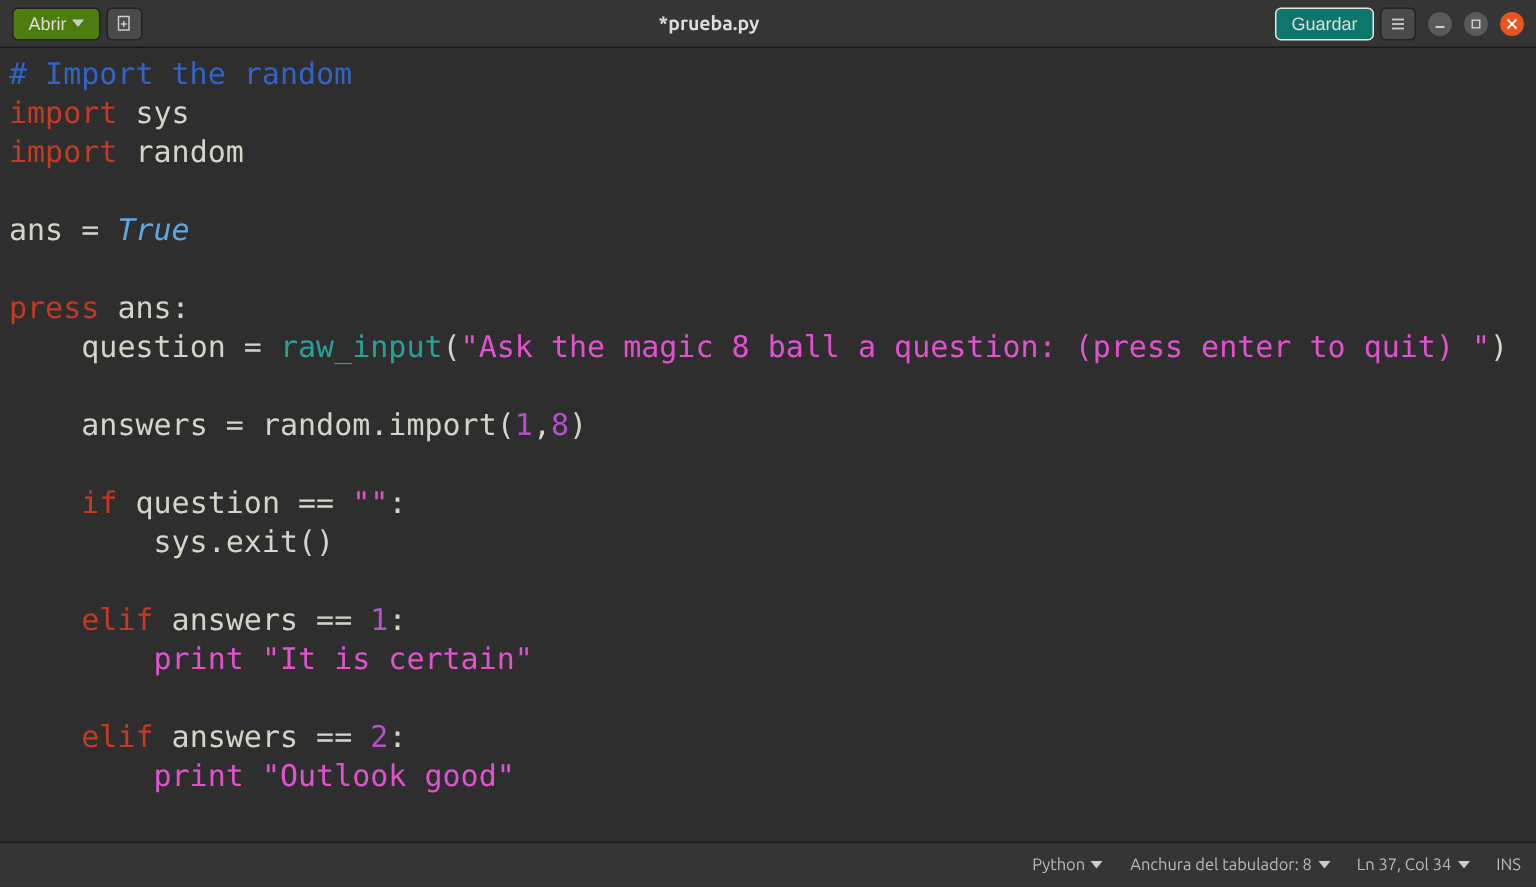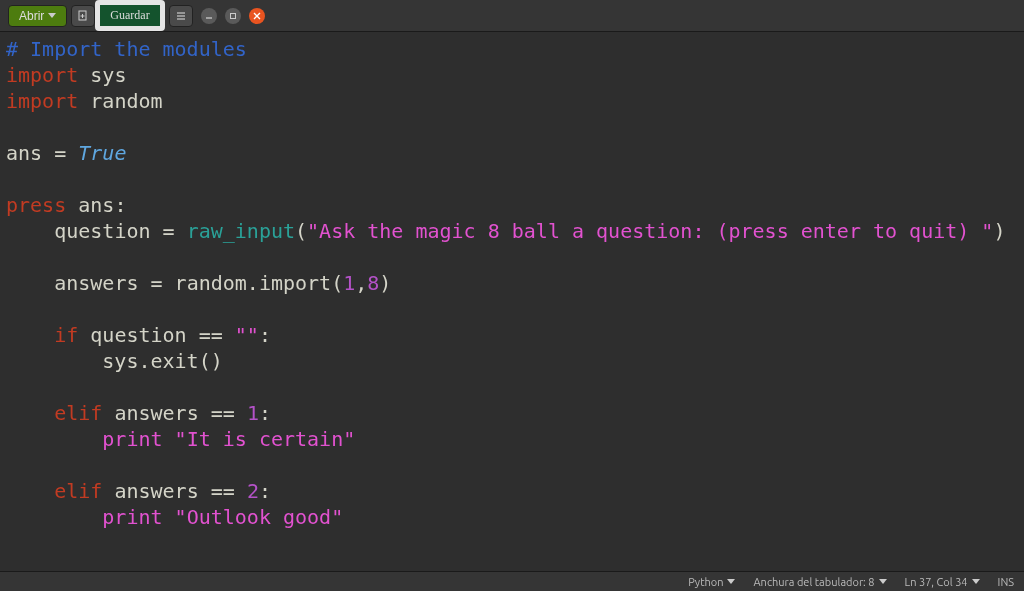--- a/index.html
+++ b/index.html
@@ -57,28 +57,27 @@
       font-size: 13px;
       font-weight: bold;
       color: #ddd;
     }
     .titlebar-right {
       display: flex;
       align-items: center;
       gap: 4px;
     }
     .save-btn {
-      background: #14532d;
-      border: 5px solid #e5e5e5;
+      background: #0f766e;
+      border: 1px solid #e5e5e5;
       color: #ddd;
       padding: 3px 10px;
       border-radius: 4px;
       font-size: 12px;
       cursor: pointer;
-      font-family: Liberation Serif, serif;
     }
     .win-btn {
       width: 16px;
       height: 16px;
       border-radius: 50%;
       display: flex;
       align-items: center;
       justify-content: center;
       font-size: 10px;
       color: #333;
@@ -102,21 +101,21 @@
     .c-keyword { color: #c23b22; }
     .c-builtin { color: #e252d0; }
     .c-ident { color: #d4d4c8; }
     .c-op { color: #d4d4c8; }
     .c-const { color: #5fa7e0; font-style: italic; }
     .c-func { color: #2aa198; }
     .c-string { color: #e252d0; }
     .c-num { color: #b452c8; }
     .c-paren { color: #d4d4c8; }
     .statusbar {
-      height: 20px;
+      height: 30px;
       background: #353535;
       border-top: 1px solid #1a1a1a;
       display: flex;
       align-items: center;
       justify-content: flex-end;
       padding: 0 10px;
       gap: 18px;
       font-size: 11px;
       color: #bbb;
     }
@@ -139,20 +138,21 @@
       <span class="triangle-down"></span>
     </button>
     <button class="icon-btn">
       <svg width="12" height="12" viewBox="0 0 12 12">
           <rect x="2" y="1" width="7" height="9" fill="none" stroke="#ccc" stroke-width="1"></rect>
           <line x1="3.5" y1="6" x2="7.5" y2="6" stroke="#ccc"></line>
           <line x1="5.5" y1="4" x2="5.5" y2="8" stroke="#ccc"></line>
         </svg>
     </button>
   </div>
+  <div class="title-center">*prueba.py</div>
   <div class="titlebar-right">
     <button class="save-btn">Guardar</button>
     <button class="icon-btn">
       <svg width="12" height="12" viewBox="0 0 12 12">
           <line x1="2" y1="3" x2="10" y2="3" stroke="#ccc" stroke-width="1.2"></line>
           <line x1="2" y1="6" x2="10" y2="6" stroke="#ccc" stroke-width="1.2"></line>
           <line x1="2" y1="9" x2="10" y2="9" stroke="#ccc" stroke-width="1.2"></line>
         </svg>
     </button>
     <span class="win-btn win-generic">
@@ -167,21 +167,21 @@
     </span>
     <span class="win-btn win-close">
       <svg width="8" height="8" viewBox="0 0 8 8">
           <line x1="1" y1="1" x2="7" y2="7" stroke="#fff" stroke-width="1.3"></line>
           <line x1="7" y1="1" x2="1" y2="7" stroke="#fff" stroke-width="1.3"></line>
         </svg>
     </span>
   </div>
 </div>
 
-<div class="editor"><span class="c-comment"># Import the modules</span>
+<div class="editor"><span class="c-comment"># Import the random</span>
 <span class="c-keyword">import</span> <span class="c-ident">sys</span>
 <span class="c-keyword">import</span> <span class="c-ident">random</span>
 
 <span class="c-ident">ans</span> <span class="c-op">=</span> <span class="c-const">True</span>
 
 <span class="c-keyword">press</span> <span class="c-ident">ans</span><span class="c-op">:</span>
     <span class="c-ident">question</span> <span class="c-op">=</span> <span class="c-func">raw_input</span><span class="c-paren">(</span><span class="c-string">"Ask the magic 8 ball a question: (press enter to quit) "</span><span class="c-paren">)</span>
 
     <span class="c-ident">answers</span> <span class="c-op">=</span> <span class="c-ident">random</span><span class="c-op">.</span><span class="c-ident">import</span><span class="c-paren">(</span><span class="c-num">1</span><span class="c-op">,</span><span class="c-num">8</span><span class="c-paren">)</span>
 

